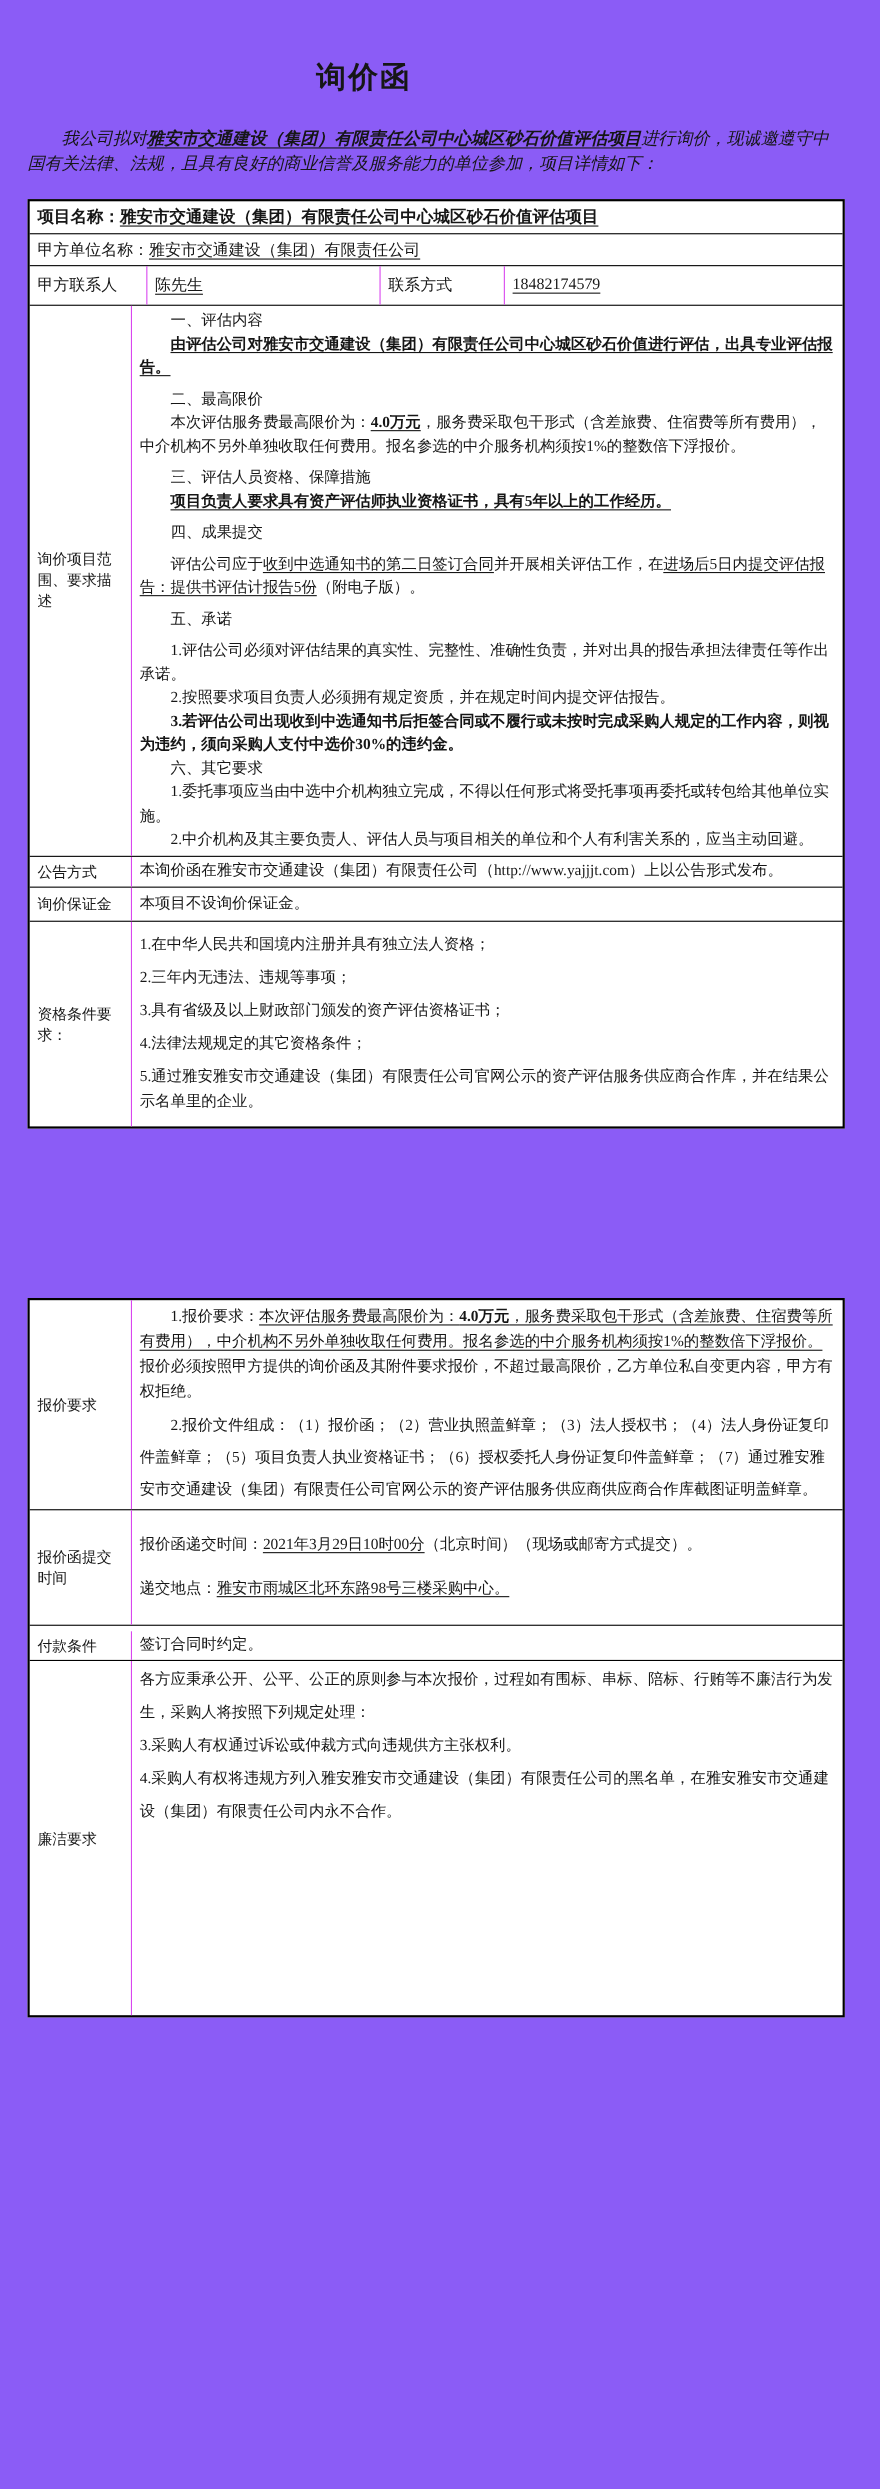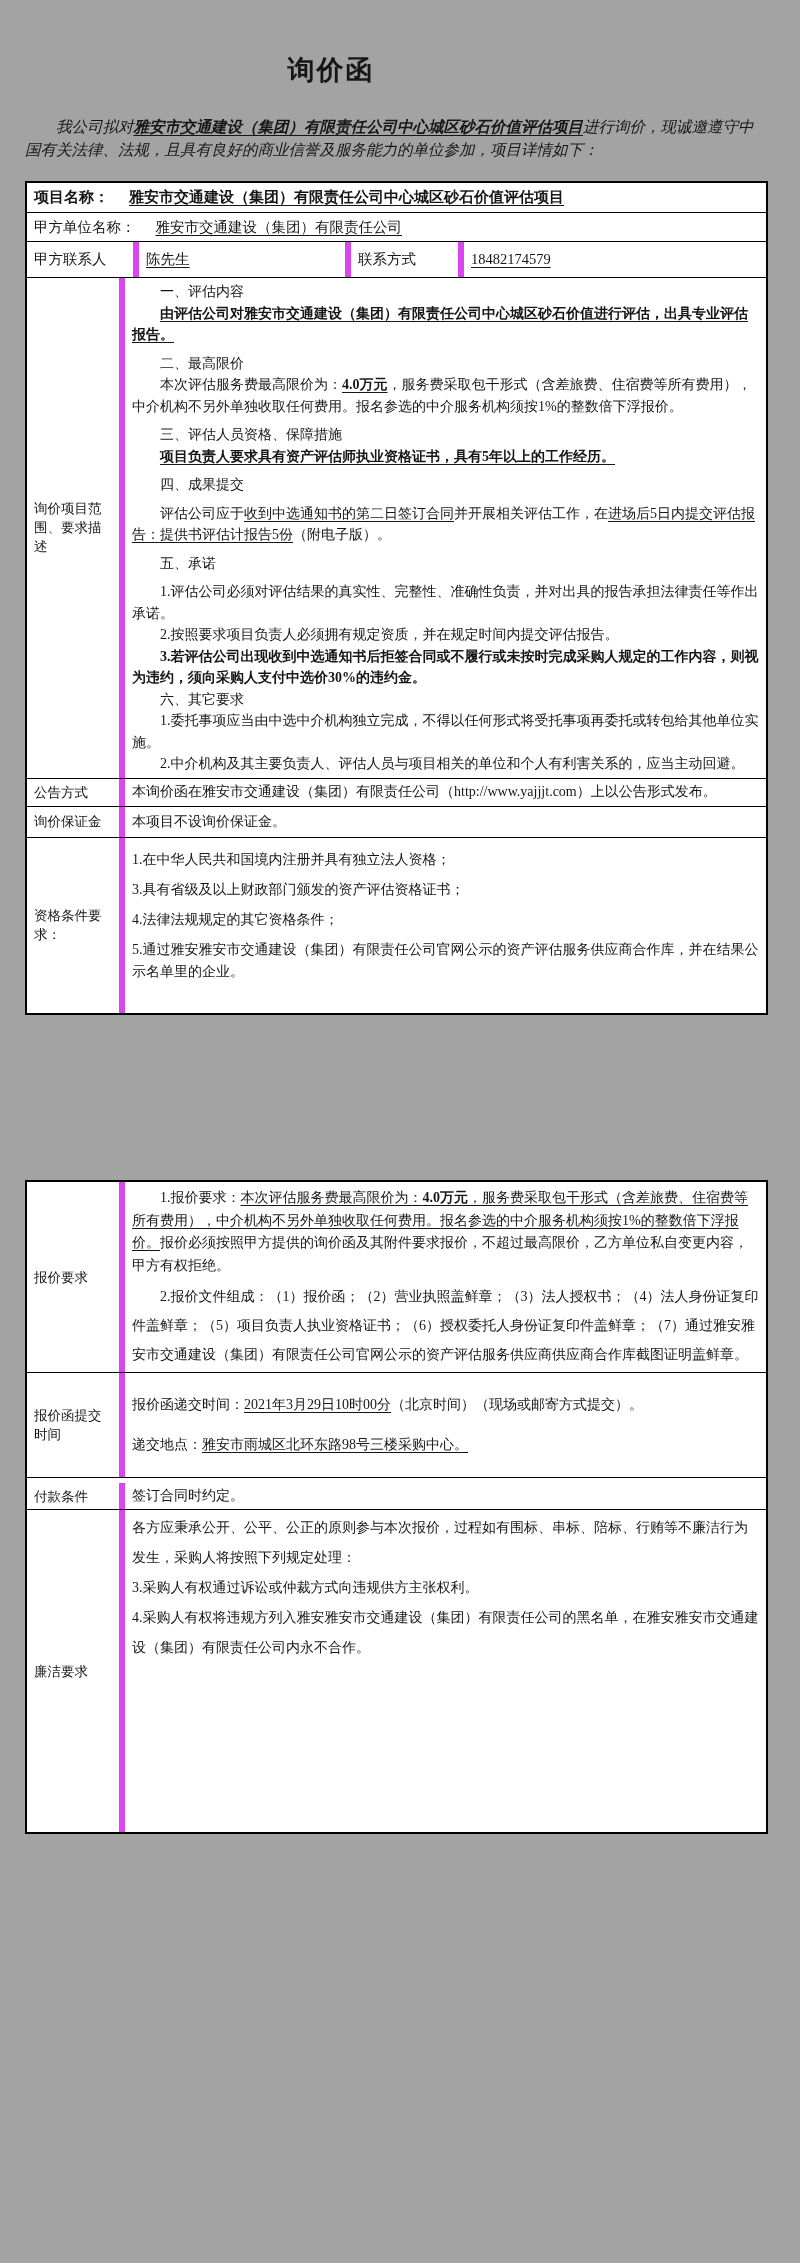--- a/index.html
+++ b/index.html
@@ -2,21 +2,21 @@
 <html><head>
 <meta charset="utf-8">
 <style>
   html,body{margin:0;padding:0;background:#ffffff;}
   body{
     width:800px;height:2263px;
     font-family:"Liberation Serif","DejaVu Serif",serif;
     color:#161616;
     -webkit-font-smoothing:antialiased;
   }
-  .doc{position:relative;width:800px;height:2263px;overflow:hidden;background:#a3a3a3;}
+  .doc{position:relative;width:800px;height:2263px;overflow:hidden;background:#8b5cf6;}
 
   .doc-title{
     position:absolute;top:52px;left:25px;width:612px;
     text-align:center;font-size:27px;font-weight:bold;letter-spacing:2px;
   }
   .intro{
     position:absolute;top:99px;left:25px;width:742px;
     font-size:15.5px;line-height:23px;text-indent:2em;font-style:italic;
   }
 
@@ -24,27 +24,27 @@
   .b{font-weight:bold;}
 
   .t{
     position:absolute;left:25px;width:743px;
     border:2px solid #000;background:#fff;box-sizing:border-box;
   }
   .t1{top:181px;}
   .t2{top:1180px;}
   .row{display:flex;align-items:stretch;border-top:1px solid #000;}
   .row:first-child{border-top:none;}
-  .cell{box-sizing:border-box;padding:3px 7px;border-left:6px solid #d946ef;min-width:0;}
+  .cell{box-sizing:border-box;padding:3px 7px;border-left:1px solid #d946ef;min-width:0;}
   .cell:first-child{border-left:none;}
   .lab{
     flex:0 0 92px;display:flex;align-items:center;
     font-size:13.5px;line-height:19px;
   }
-  .val{flex:1 1 auto;gap:20px;}
+  .val{flex:1 1 auto;}
   .vcenter{display:flex;align-items:center;}
 
   
   #r-project{min-height:29px;}
   #r-party{min-height:28px;}
   #r-contact{min-height:35px;}
   #r-scope{min-height:480px;}
   #r-announce{min-height:27px;}
   #r-deposit{min-height:30px;}
   #r-qual{min-height:175px;}
@@ -142,20 +142,21 @@
 
     <div class="row" id="r-deposit">
       <div class="cell lab">询价保证金</div>
       <div class="cell val plain-cell vcenter">本项目不设询价保证金。</div>
     </div>
 
     <div class="row" id="r-qual">
       <div class="cell lab">资格条件要求：</div>
       <div class="cell val qual-cell">
         <p>1.在中华人民共和国境内注册并具有独立法人资格；</p>
+        <p>2.三年内无违法、违规等事项；</p>
         <p>3.具有省级及以上财政部门颁发的资产评估资格证书；</p>
         <p>4.法律法规规定的其它资格条件；</p>
         <p>5.通过雅安雅安市交通建设（集团）有限责任公司官网公示的资产评估服务供应商合作库，并在结果公示名单里的企业。</p>
       </div>
     </div>
 
   </div>
 
   <div class="t t2">
 

